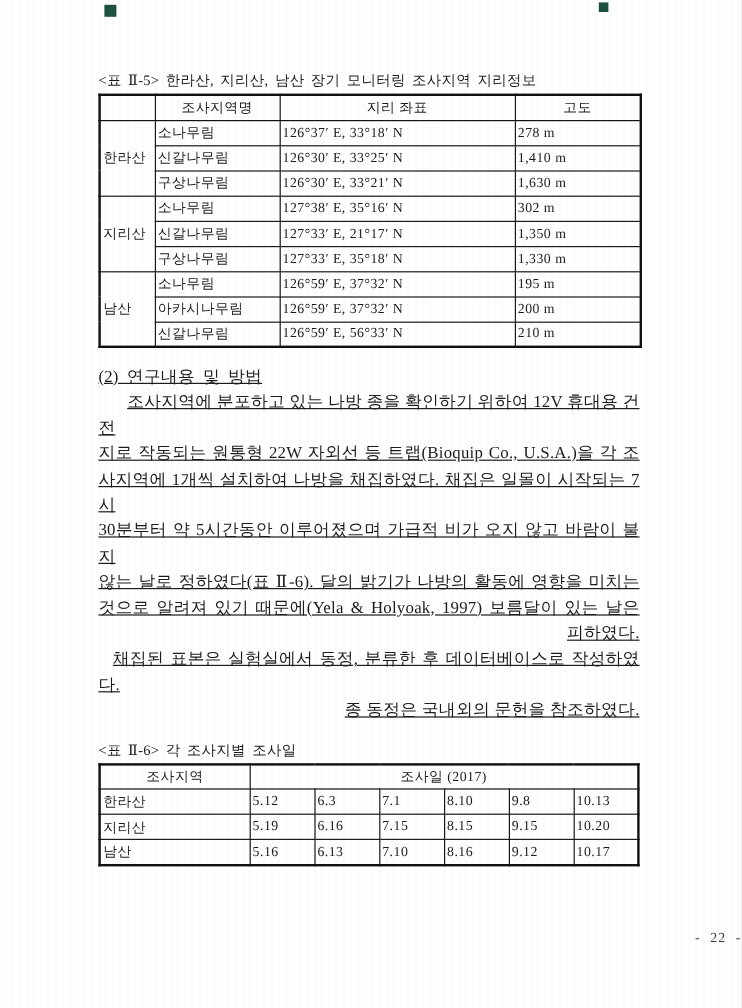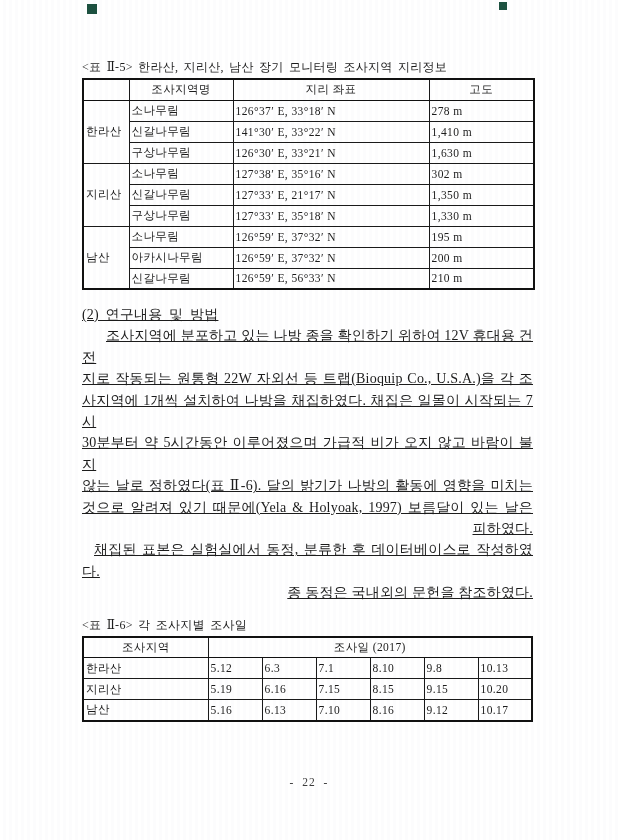--- a/index.html
+++ b/index.html
@@ -76,21 +76,21 @@
   .stretch { text-align: justify; text-align-last: justify; }
   .plain   { text-align: right; }
   .ind2 { text-indent: 24px; }
   .ind1 { text-indent: 12px; }
 
   .page-number {
     position: absolute;
     left: 0;
     top: 776px;
     width: 618px;
-    text-align: center;
+    text-align: right;
     font-size: 11.5px;
     color: #3c3c3c;
     letter-spacing: 1px;
     word-spacing: 4px;
   }
 </style>
 </head>
 <body>
 
 <div class="page">
@@ -117,21 +117,21 @@
         <th>고도</th>
       </tr>
       <tr>
         <td rowspan="3">한라산</td>
         <td>소나무림</td>
         <td>126°37′ E, 33°18′ N</td>
         <td>278 m</td>
       </tr>
       <tr>
         <td>신갈나무림</td>
-        <td>141°30′ E, 33°22′ N</td>
+        <td>126°30′ E, 33°25′ N</td>
         <td>1,410 m</td>
       </tr>
       <tr>
         <td>구상나무림</td>
         <td>126°30′ E, 33°21′ N</td>
         <td>1,630 m</td>
       </tr>
       <tr>
         <td rowspan="3">지리산</td>
         <td>소나무림</td>

